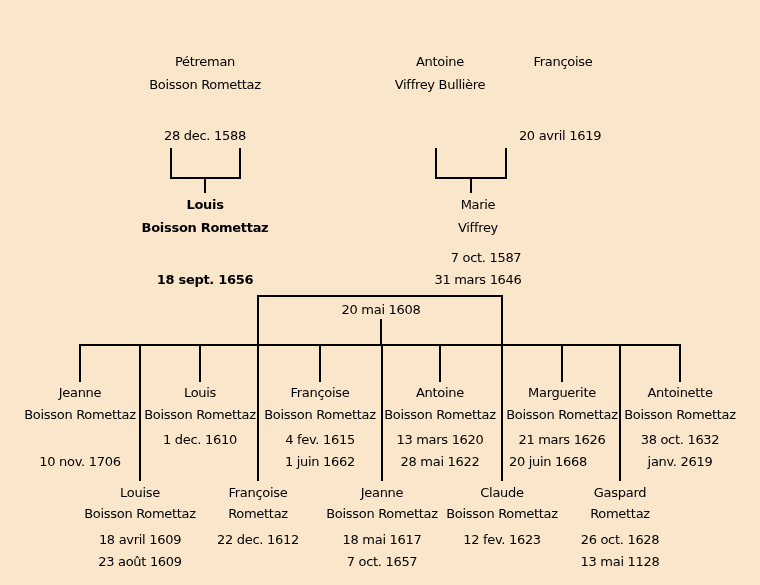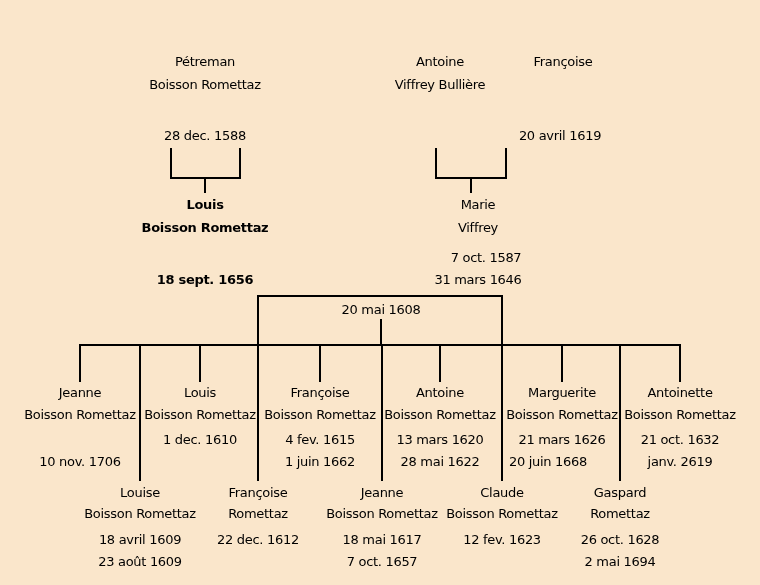--- a/index.html
+++ b/index.html
@@ -96,21 +96,21 @@
   <div class="t" style="left:440px;top:392px">13 mars 1620</div>
   <div class="t" style="left:440px;top:414px">28 mai 1622</div>
 
   <div class="t" style="left:562px;top:345px">Marguerite</div>
   <div class="t" style="left:562px;top:367px">Boisson Romettaz</div>
   <div class="t" style="left:562px;top:392px">21 mars 1626</div>
   <div class="t" style="left:548px;top:414px">20 juin 1668</div>
 
   <div class="t" style="left:680px;top:345px">Antoinette</div>
   <div class="t" style="left:680px;top:367px">Boisson Romettaz</div>
-  <div class="t" style="left:680px;top:392px">21 oct. 1632</div>
+  <div class="t" style="left:680px;top:392px">38 oct. 1632</div>
   <div class="t" style="left:680px;top:414px">janv. 2619</div>
 
   <div class="t" style="left:140px;top:445px">Louise</div>
   <div class="t" style="left:140px;top:466px">Boisson Romettaz</div>
   <div class="t" style="left:140px;top:492px">18 avril 1609</div>
   <div class="t" style="left:140px;top:514px">23 août 1609</div>
 
   <div class="t" style="left:258px;top:445px">Françoise</div>
   <div class="t" style="left:258px;top:466px">Romettaz</div>
   <div class="t" style="left:258px;top:492px">22 dec. 1612</div>
@@ -122,15 +122,15 @@
   <div class="t" style="left:382px;top:514px">7 oct. 1657</div>
 
   <div class="t" style="left:502px;top:445px">Claude</div>
   <div class="t" style="left:502px;top:466px">Boisson Romettaz</div>
   <div class="t" style="left:502px;top:492px">12 fev. 1623</div>
   <div class="t" style="left:502px;top:514px"></div>
 
   <div class="t" style="left:620px;top:445px">Gaspard</div>
   <div class="t" style="left:620px;top:466px">Romettaz</div>
   <div class="t" style="left:620px;top:492px">26 oct. 1628</div>
-  <div class="t" style="left:620px;top:514px">2 mai 1694</div>
+  <div class="t" style="left:620px;top:514px">13 mai 1128</div>
 
 </div>
 
 </body></html>

